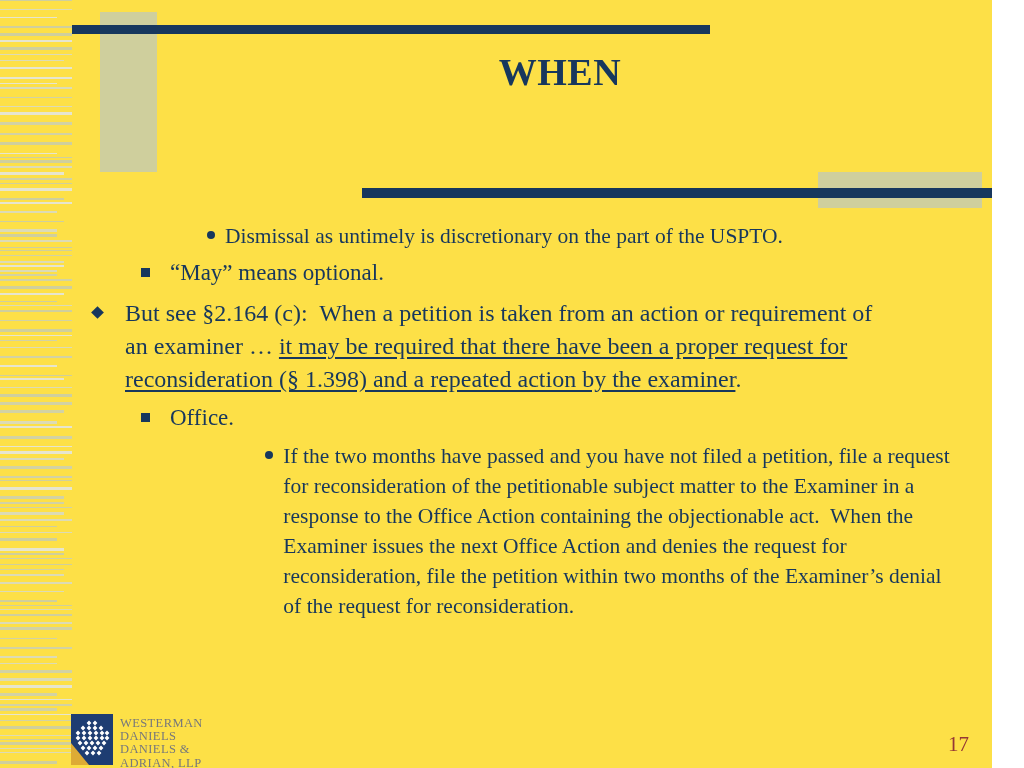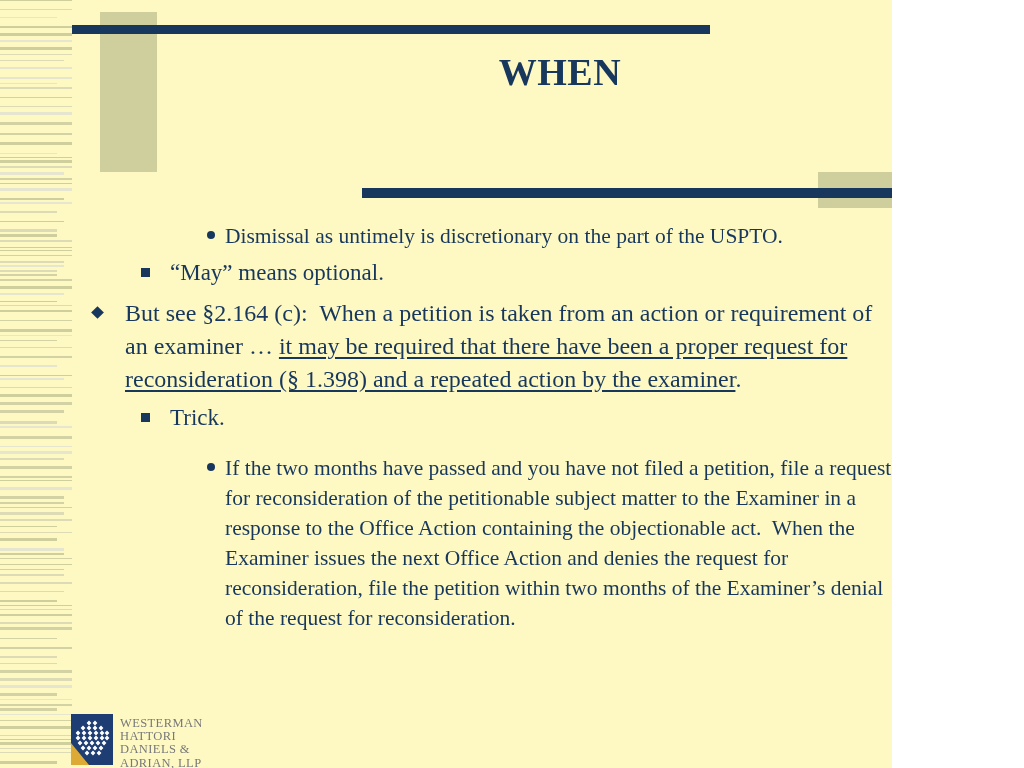--- a/index.html
+++ b/index.html
@@ -1,16 +1,16 @@
 <!DOCTYPE html>
 <html style="--navy: #17375d; --tan: #cfcf9d; --dark_red: #953735; --logo_gray: #77787b; --logo_blue: #1e3d72; --logo_gold: #ddab35;"><head>
 <meta charset="utf-8">
 <style>
   html,body{margin:0;padding:0;background:#fff;}
-  .slide{position:relative;width:892px;height:768px;background:#fef9c3;overflow:hidden;
+  .slide{position:relative;width:992px;height:768px;background:#fde047;overflow:hidden;
          font-family:"Liberation Serif", serif;}
 
   
   .stripes{position:absolute;left:0;top:0;width:72px;height:768px;overflow:hidden;}
 
   
   .tan1{position:absolute;left:100px;top:12px;width:57px;height:160px;background:var(--tan);}
   .bar1{position:absolute;left:72px;top:25px;width:638px;height:9px;background:var(--navy);}
   .tan2{position:absolute;left:818px;top:172px;width:164px;height:36px;background:var(--tan);}
   .bar2{position:absolute;left:362px;top:188px;width:636px;height:10px;background:var(--navy);}
@@ -32,21 +32,21 @@
   .text{white-space:pre-wrap;}
   .l1 .text{font-size:24px;line-height:33px;}
   .l2{margin-left:48px;}
   .l2 .text{font-size:23px;line-height:30px;}
   .l3{margin-left:114px;}
   .l3 .text{font-size:21.5px;line-height:30px;}
   .row-b1sub{margin-top:7px;}
   .row-b1subsub{margin-top:8px;}
   .row-b2{margin-top:9px;}
   .row-b2sub{margin-top:7px;}
-  .row-b2subsub{margin-top:20px;}
+  .row-b2subsub{margin-top:8px;justify-content:center;}
   .u{text-decoration:underline;text-underline-offset:3px;}
 
   
   .logo{position:absolute;left:71px;top:714px;display:flex;align-items:flex-start;}
   .logo-text{margin-left:7px;font-size:12.5px;line-height:13.2px;color:var(--logo_gray);
              letter-spacing:.4px;padding-top:3px;}
   .pagenum{position:absolute;left:948px;top:732px;font-size:21px;color:var(--dark_red);}
 </style>
 </head>
 <body>
@@ -201,21 +201,21 @@
         </span>
       <span class="text"><span>But see §2.164 (c):  When a petition is taken from an action or requirement of
 an examiner … </span><span class="u">it may be required that there have been a proper request for
 reconsideration (§ 1.398) and a repeated action by the examiner</span><span>.</span></span>
     </div>
 
     <div class="row l2 row-b2sub">
       <span class="marker m2">
           <span class="sqb"></span>
         </span>
-      <span class="text">Trick.</span>
+      <span class="text">Office.</span>
     </div>
 
     <div class="row l3 row-b2subsub">
       <span class="marker m3">
           <span class="dotb"></span>
         </span>
       <span class="text">If the two months have passed and you have not filed a petition, file a request
 for reconsideration of the petitionable subject matter to the Examiner in a
 response to the Office Action containing the objectionable act.  When the
 Examiner issues the next Office Action and denies the request for
@@ -228,21 +228,21 @@
   <div class="logo">
     <svg width="42" height="51" viewBox="0 0 42 51">
       <rect x="0" y="0" width="42" height="51" fill="#1e3d72"></rect>
       <g id="globe-dots" fill="#ffffff">
           <path d="M18 6.6 L20.4 9 L18 11.4 L15.6 9 Z M24 6.6 L26.4 9 L24 11.4 L21.6 9 Z M12 11.6 L14.4 14 L12 16.4 L9.6 14 Z M18 11.6 L20.4 14 L18 16.4 L15.6 14 Z M24 11.6 L26.4 14 L24 16.4 L21.6 14 Z M30 11.6 L32.4 14 L30 16.4 L27.6 14 Z M7 16.6 L9.4 19 L7 21.4 L4.6 19 Z M13 16.6 L15.4 19 L13 21.4 L10.6 19 Z M19 16.6 L21.4 19 L19 21.4 L16.6 19 Z M25 16.6 L27.4 19 L25 21.4 L22.6 19 Z M31 16.6 L33.4 19 L31 21.4 L28.6 19 Z M36 16.6 L38.4 19 L36 21.4 L33.6 19 Z M7 21.6 L9.4 24 L7 26.4 L4.6 24 Z M13 21.6 L15.4 24 L13 26.4 L10.6 24 Z M19 21.6 L21.4 24 L19 26.4 L16.6 24 Z M25 21.6 L27.4 24 L25 26.4 L22.6 24 Z M31 21.6 L33.4 24 L31 26.4 L28.6 24 Z M36 21.6 L38.4 24 L36 26.4 L33.6 24 Z M9 26.6 L11.4 29 L9 31.4 L6.6 29 Z M15 26.6 L17.4 29 L15 31.4 L12.6 29 Z M21 26.6 L23.4 29 L21 31.4 L18.6 29 Z M27 26.6 L29.4 29 L27 31.4 L24.6 29 Z M33 26.6 L35.4 29 L33 31.4 L30.6 29 Z M12 31.6 L14.4 34 L12 36.4 L9.6 34 Z M18 31.6 L20.4 34 L18 36.4 L15.6 34 Z M24 31.6 L26.4 34 L24 36.4 L21.6 34 Z M30 31.6 L32.4 34 L30 36.4 L27.6 34 Z M16 36.6 L18.4 39 L16 41.4 L13.6 39 Z M22 36.6 L24.4 39 L22 41.4 L19.6 39 Z M28 36.6 L30.4 39 L28 41.4 L25.6 39 Z "></path>
         </g>
       <path d="M0,51 L0,29 L18,51 Z" fill="#ddab35"></path>
     </svg>
     <div class="logo-text">
       <div>WESTERMAN</div>
-      <div>HATTORI</div>
+      <div>DANIELS</div>
       <div>DANIELS &amp;</div>
       <div>ADRIAN, LLP</div>
     </div>
   </div>
 
   <div class="pagenum">17</div>
 
 </div>
 
 </body></html>

